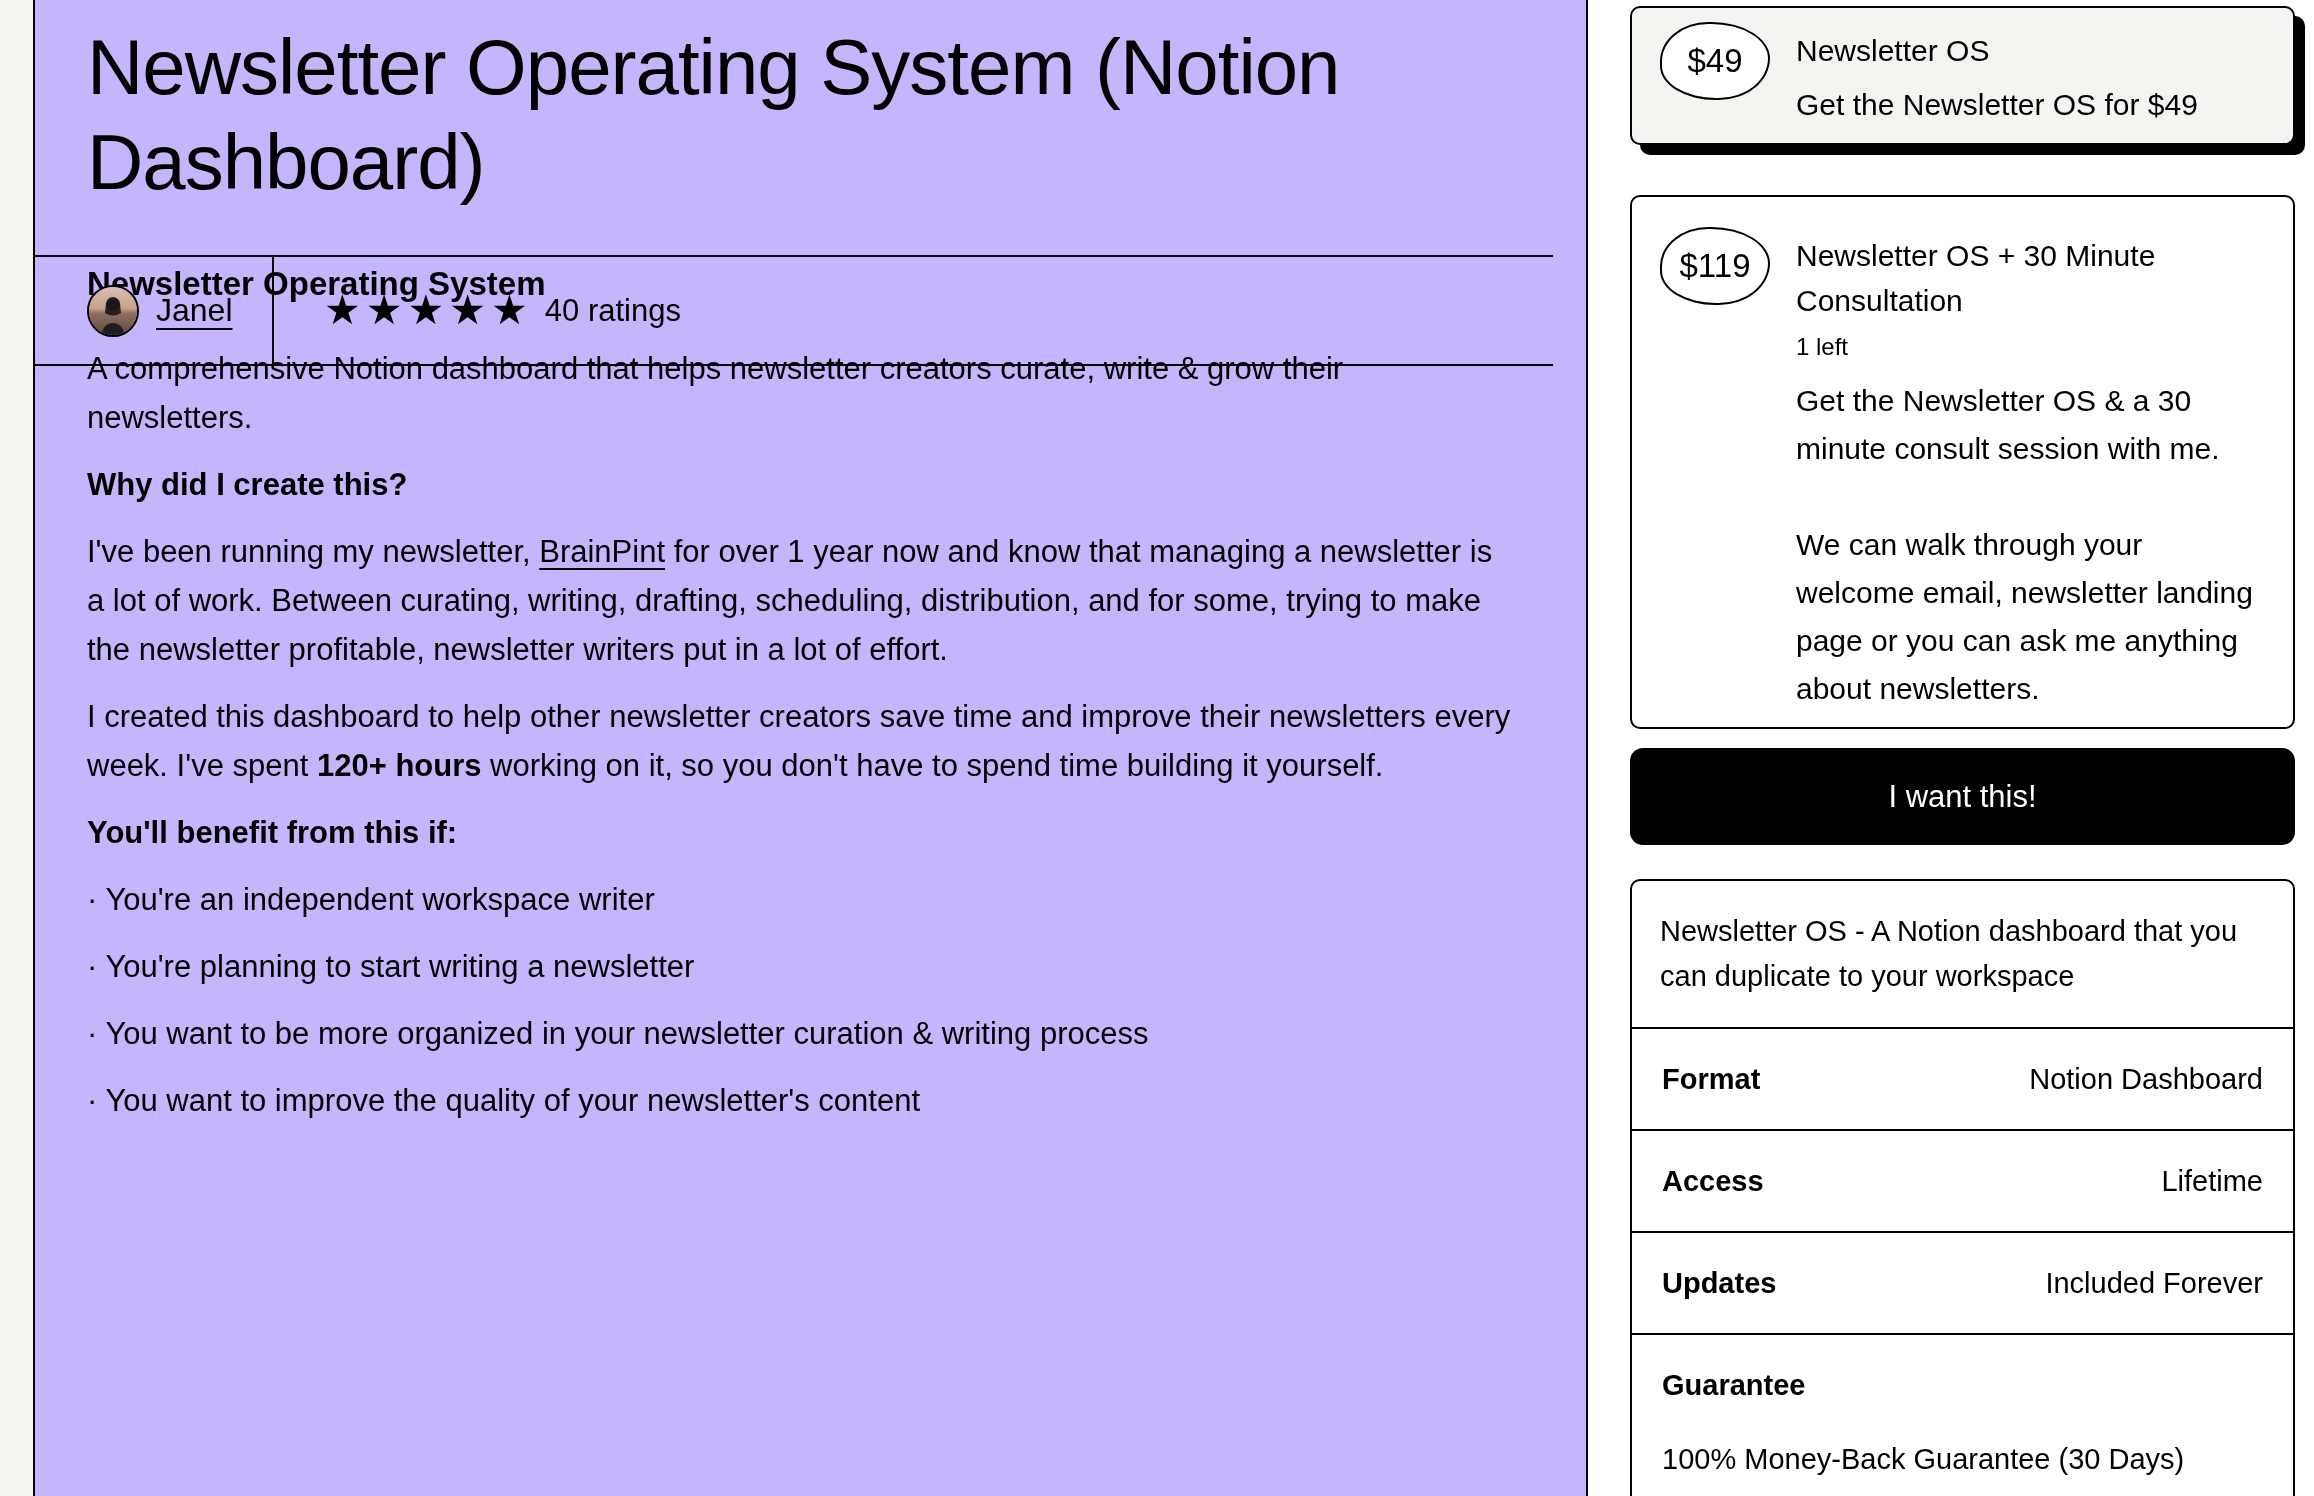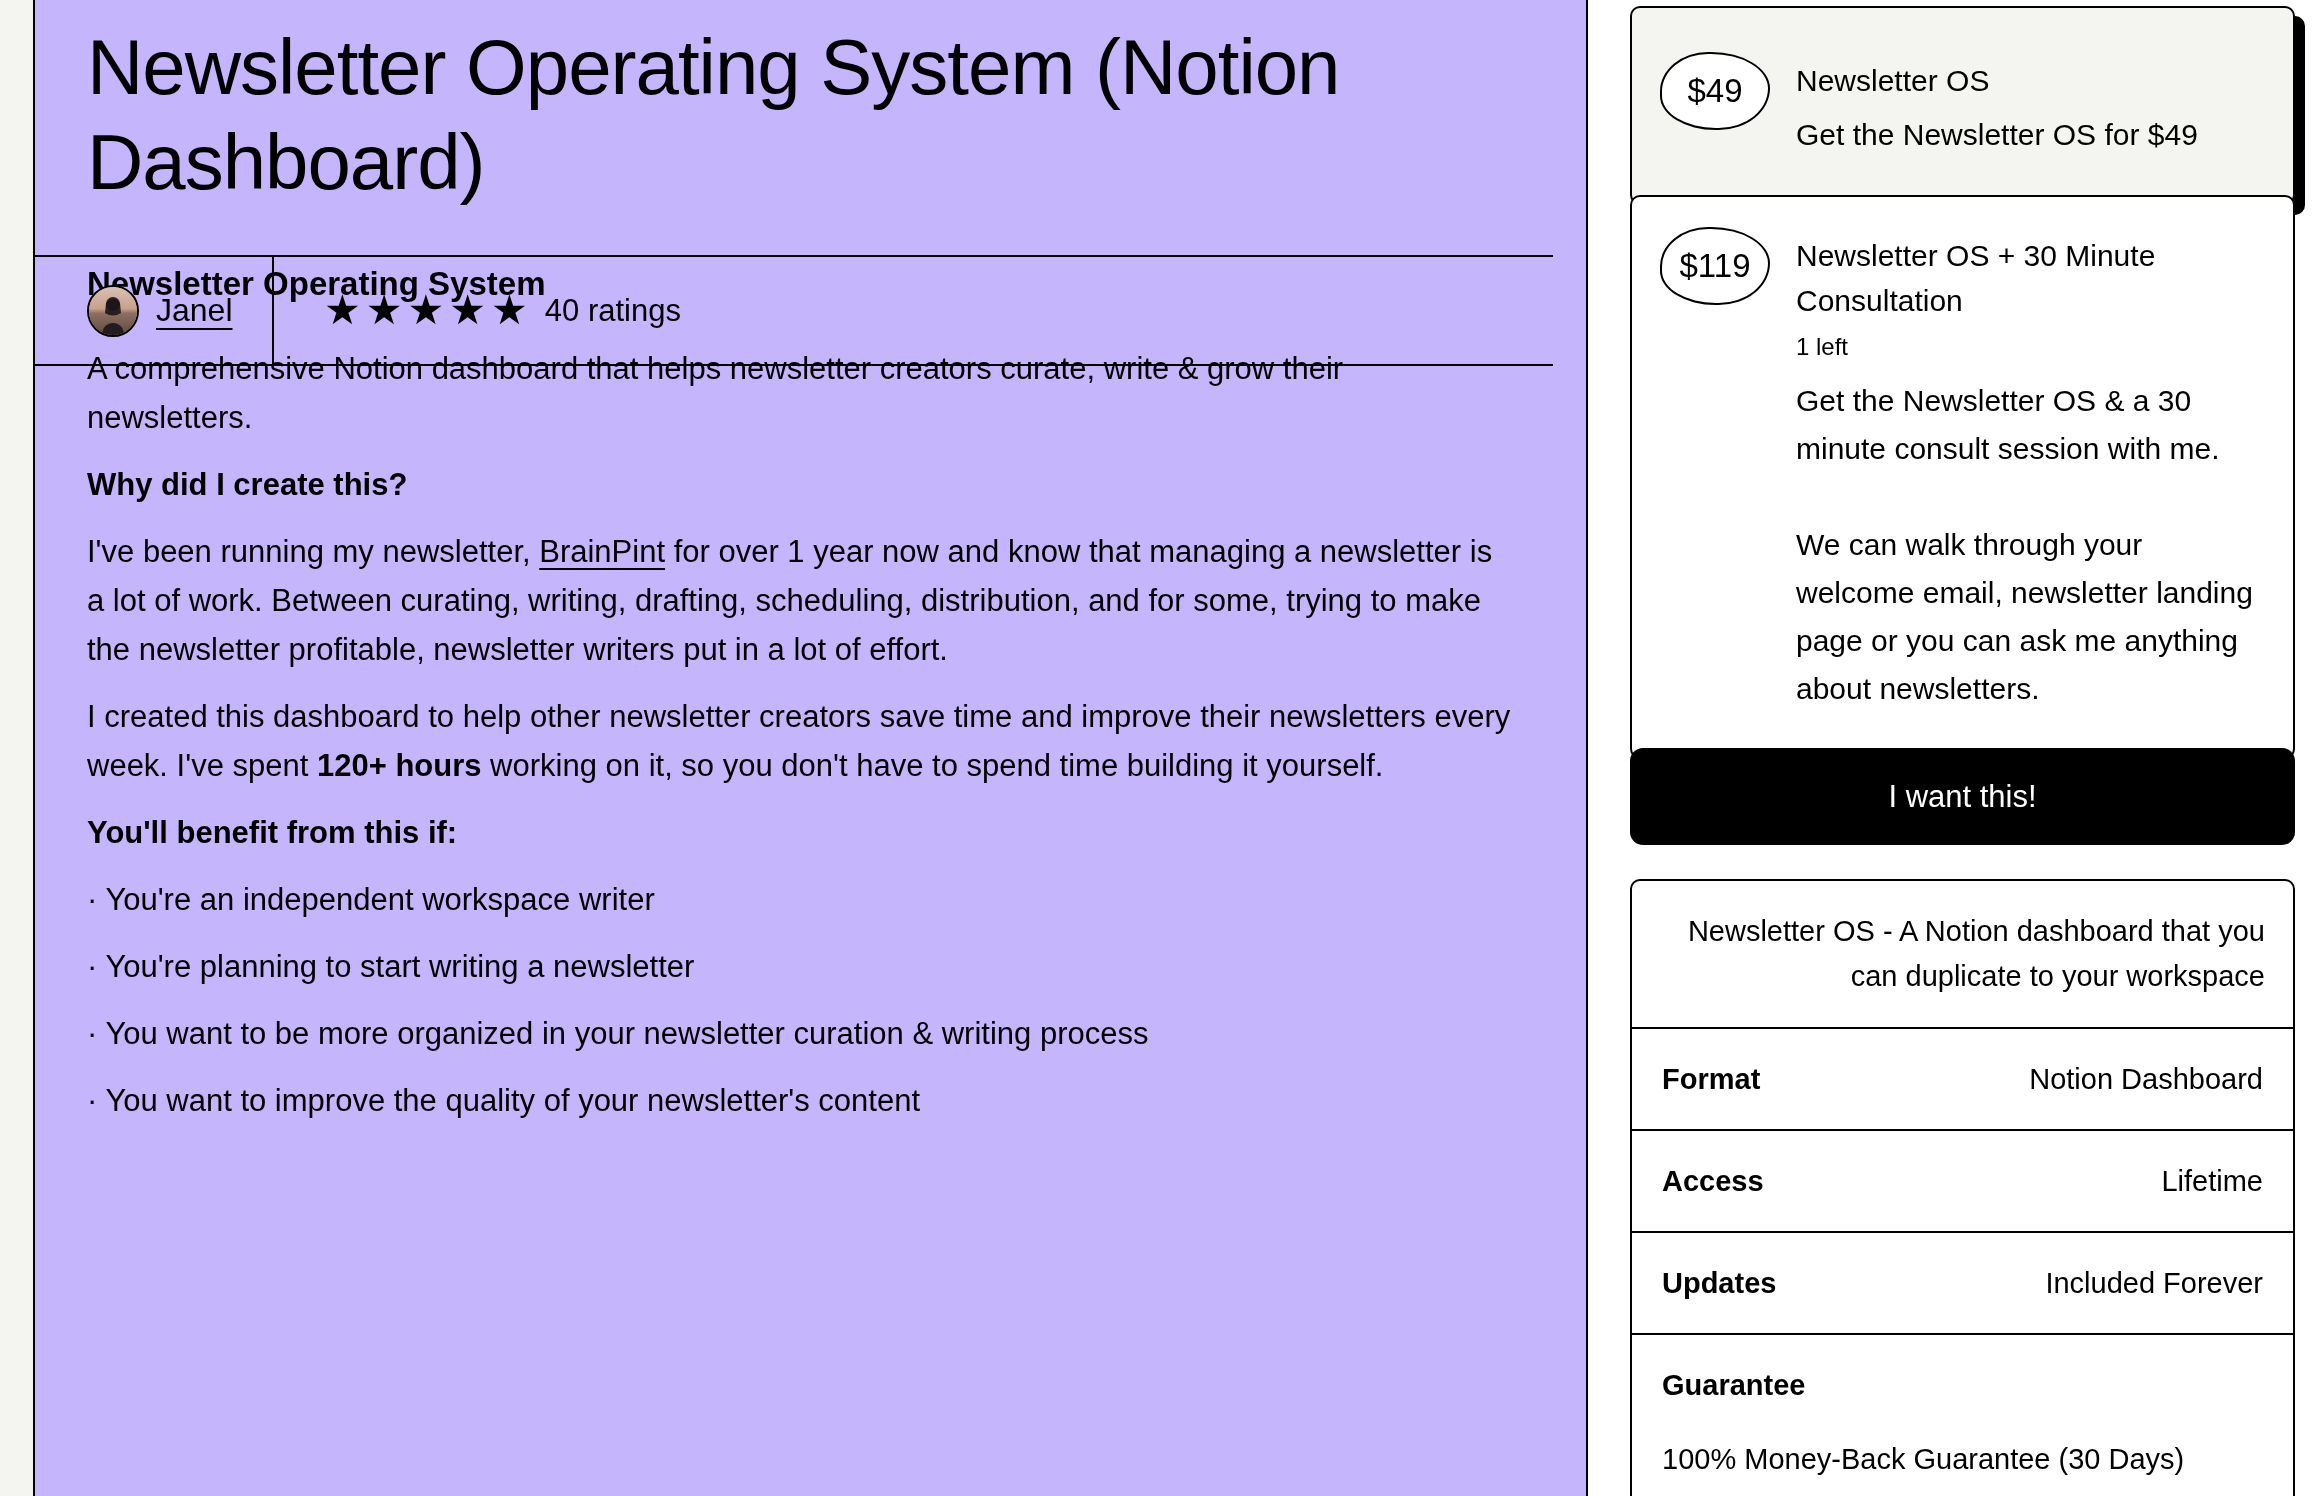--- a/index.html
+++ b/index.html
@@ -65,21 +65,21 @@
     text-decoration-thickness:2px;cursor:pointer;
   }
   
   .right-col{
     position:absolute;left:1551px;top:0;bottom:0;right:0;
     border-left:2px solid #000;background:#fff;
   }
   .tier-card{
     position:absolute;left:42px;width:665px;box-sizing:border-box;
     border:2px solid #000;border-radius:10px;background:#fff;
-    padding:44px 28px;display:flex;gap:26px;cursor:pointer;
+    padding:14px 28px;display:flex;gap:26px;cursor:pointer;
   }
   .tier-card.selected{
     background:#F4F4F0;box-shadow:10px 10px 0 0 #000;top:6px;
   }
   .tier-2{top:195px;padding-top:30px;}
   .price-pill{
     flex:0 0 auto;width:106px;height:74px;background:#fff;
     border:2px solid #000;
     border-radius:45% 55% 48% 52% / 52% 48% 55% 45%;
     display:flex;align-items:center;justify-content:center;
@@ -94,21 +94,21 @@
     position:absolute;left:42px;top:748px;width:665px;height:97px;
     box-sizing:border-box;background:#000;color:#fff;border:none;border-radius:13px;
     font-family:"Liberation Sans", sans-serif;font-size:31px;cursor:pointer;
     display:flex;align-items:center;justify-content:center;
   }
   .details-box{
     position:absolute;left:42px;top:879px;width:665px;box-sizing:border-box;
     border:2px solid #000;border-radius:10px;background:#fff;overflow:hidden;
   }
   .details-summary{
-    padding:28px;font-size:29px;line-height:45px;text-align:right;
+    padding:28px;font-size:29px;line-height:45px;
   }
   .details-row{
     border-top:2px solid #000;padding:30px 30px;
     display:flex;justify-content:space-between;align-items:center;
     font-size:29px;line-height:40px;
   }
   .details-row .label{font-weight:700;}
   .details-row.stacked{display:block;}
   .details-row.stacked .value{margin-top:34px;}
 </style>

